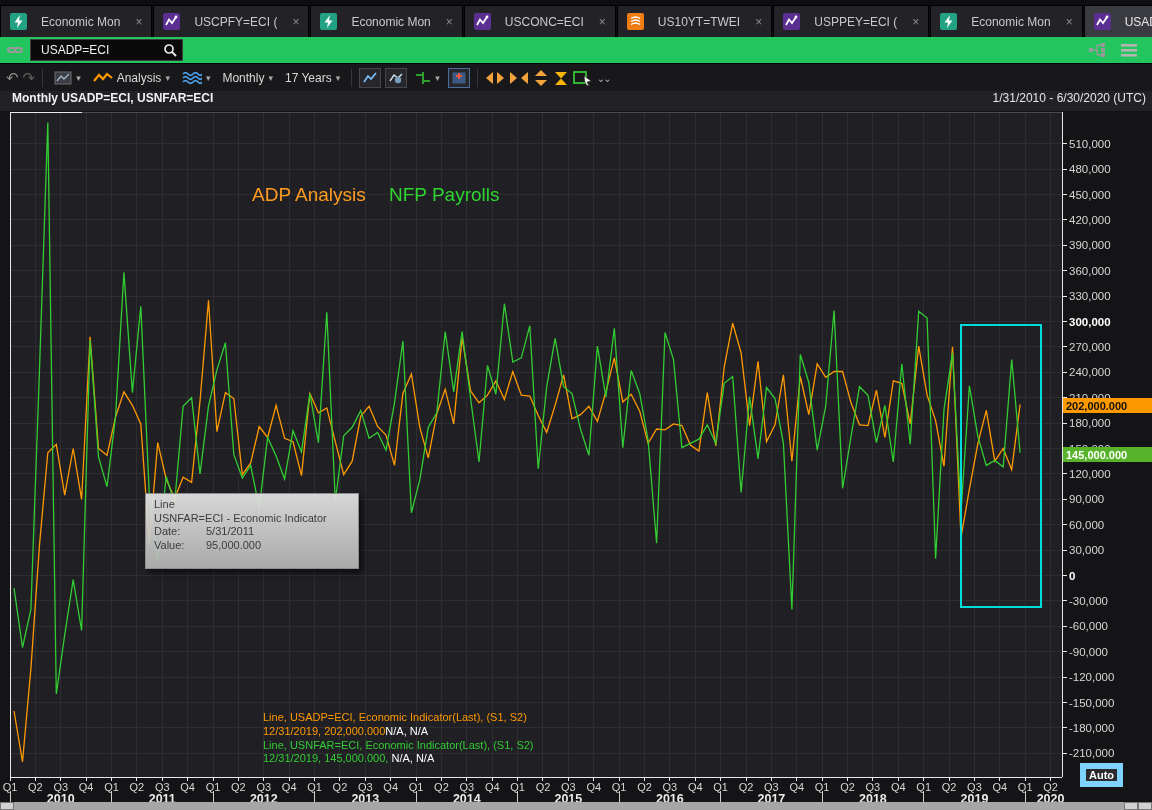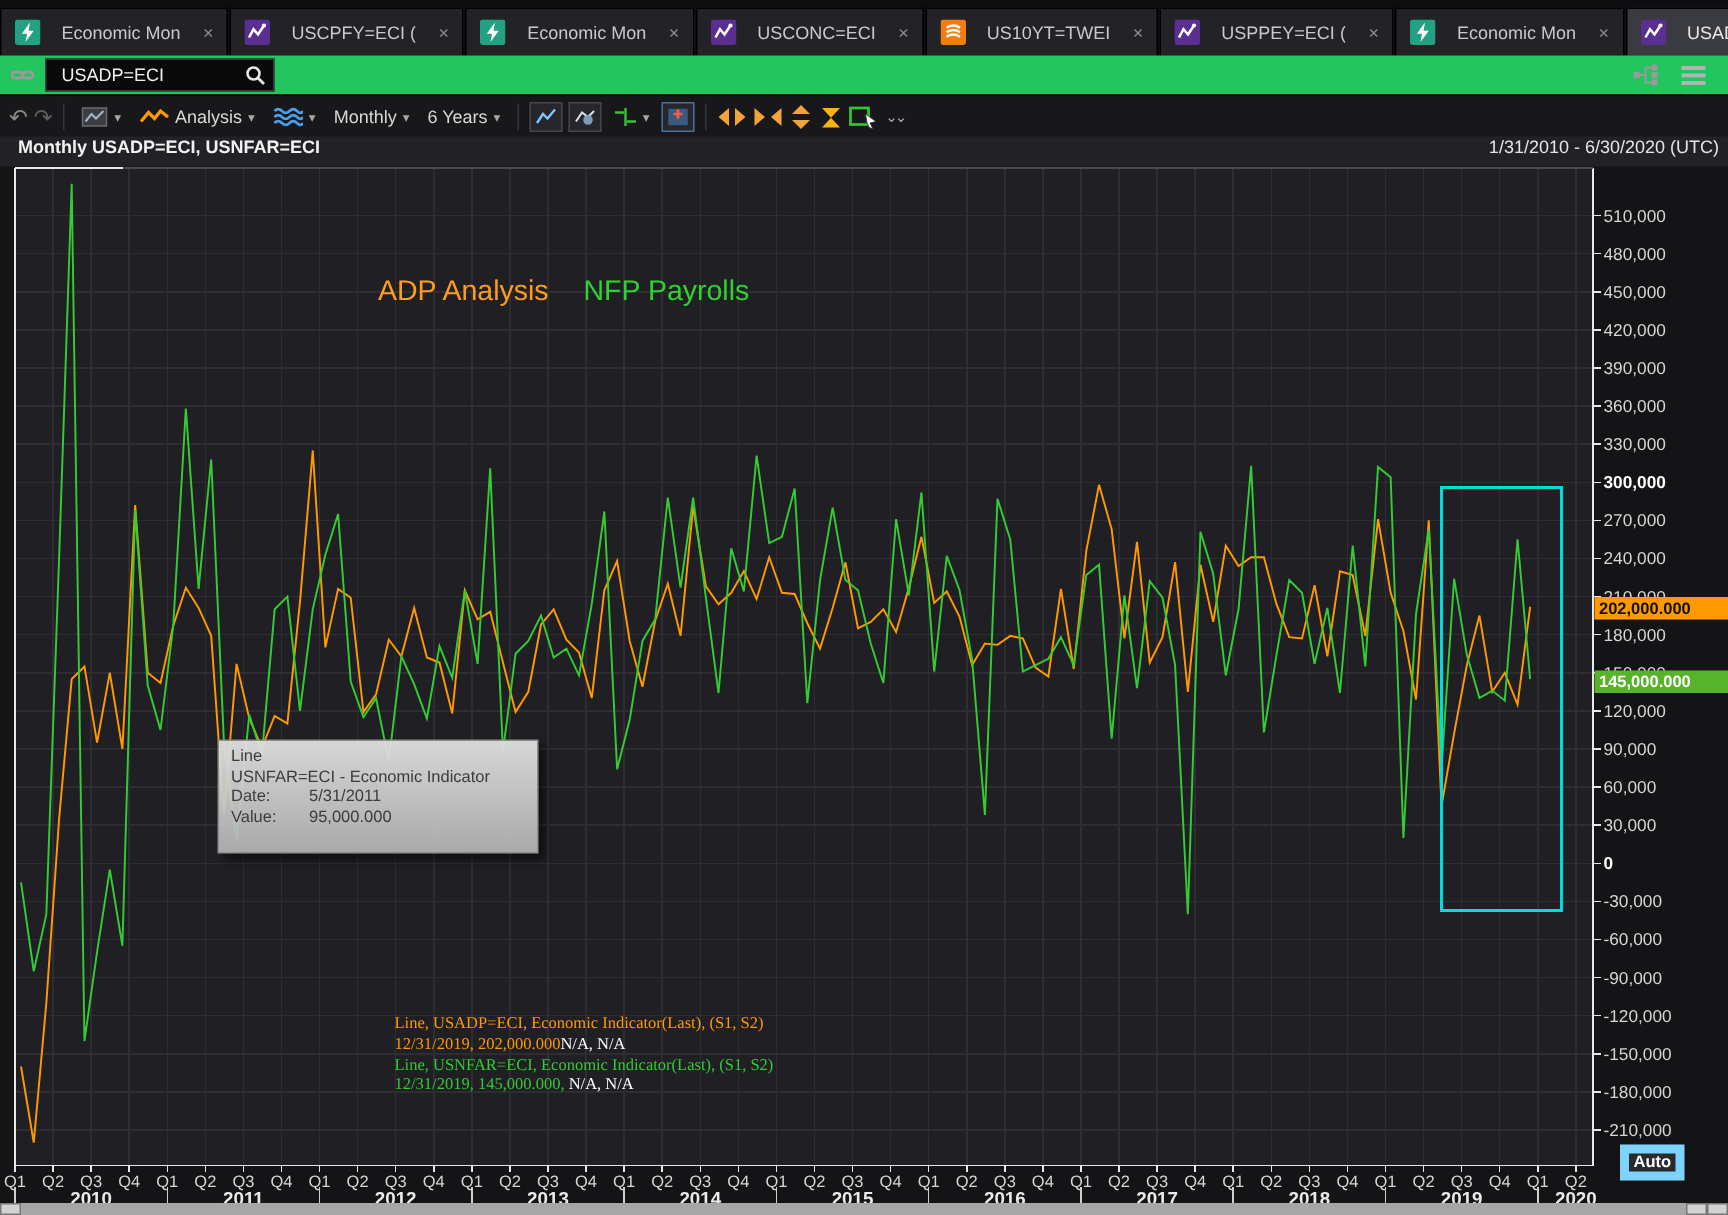--- a/index.html
+++ b/index.html
@@ -50,21 +50,21 @@
           border:2px solid #00dcdc;}
   .pricelabel{position:absolute;left:1063px;width:89px;height:15px;font-size:11px;
           font-weight:bold;display:flex;align-items:center;padding-left:3px;}
   #pl-adp{top:398px;background:#ff9900;color:#111;}
   #pl-nfp{top:447px;background:#57b32a;color:#fff;}
   #tooltip{position:absolute;left:145px;top:493px;width:196px;height:66px;
            background:linear-gradient(180deg,rgba(224,224,224,.95),rgba(180,180,180,.93));
            border:1px solid #8e8e8e;box-shadow:4px 4px 6px rgba(0,0,0,.55);
            font-size:11px;color:#3c3c3c;padding:4px 8px;line-height:13.5px;}
   #tooltip .row{display:flex;} #tooltip .lab{width:52px;}
-  #footnotes{position:absolute;left:263px;top:676px;font-size:11px;line-height:13.8px;white-space:nowrap;font-family:Liberation Serif, serif;}
+  #footnotes{position:absolute;left:263px;top:711px;font-size:11px;line-height:13.8px;white-space:nowrap;}
   #autobtn{position:absolute;left:1080px;top:763px;border:6px solid #7dd3fc;color:#fff;
            font-size:11px;font-weight:bold;padding:0 3px;background:#2a2a2e;}
   
   #hscroll{position:absolute;left:0;top:802px;width:1152px;height:8px;background:#a6a6a6;}
   #hscroll .cap{position:absolute;top:0;width:14px;height:8px;background:#d2d2d2;border:1px solid #777;box-sizing:border-box;}
 </style>
 </head>
 <body>
 
 <div id="app">
@@ -230,21 +230,21 @@
         <path d="M1,11 q2.5,-2.6 5,0 t5,0 t5,0 t4,0"></path>
           </g>
         </svg>
       <span class="car">▾</span>
       </span>
     <span class="tbtn">
       <span>Monthly</span>
         <span class="car">▾</span>
       </span>
     <span class="tbtn">
-      <span>6 Years</span>
+      <span>17 Years</span>
         <span class="car">▾</span>
       </span>
     <span class="tsep"></span>
     <span class="iconbox">
       <svg width="14" height="12" viewBox="0 0 14 12">
           <polyline points="1,10 5,4 8,7 13,1" stroke="#7fc4ff" stroke-width="1.6" fill="none"></polyline>
         </svg>
       </span>
     <span class="iconbox">
       <svg width="14" height="12" viewBox="0 0 14 12">

